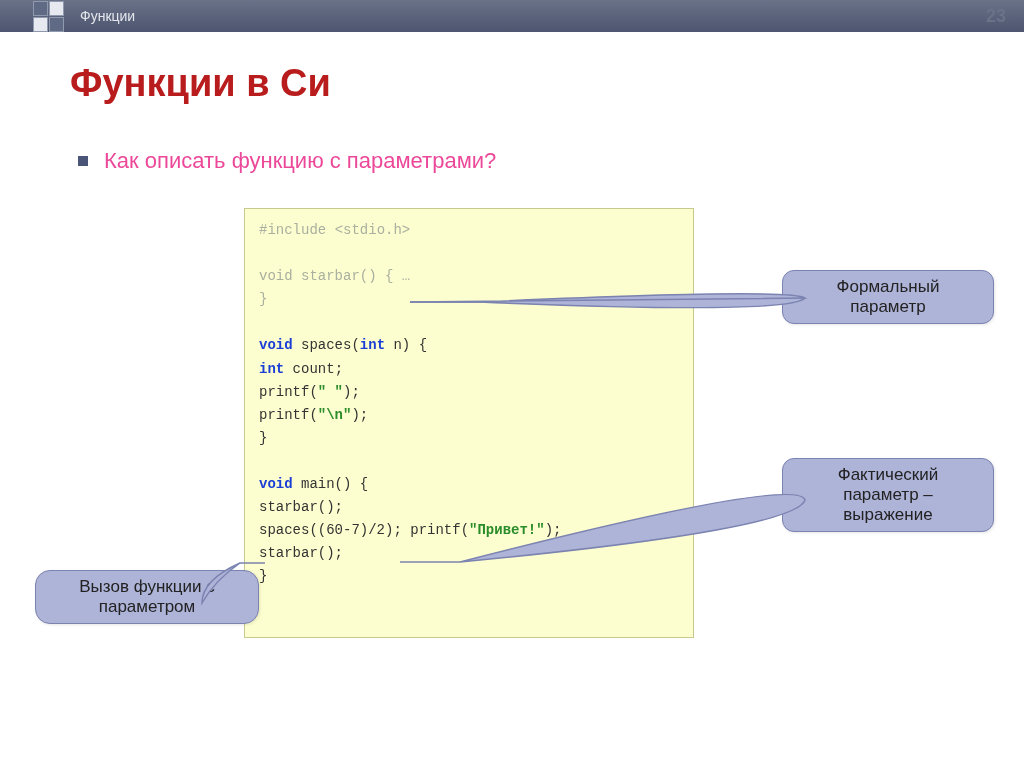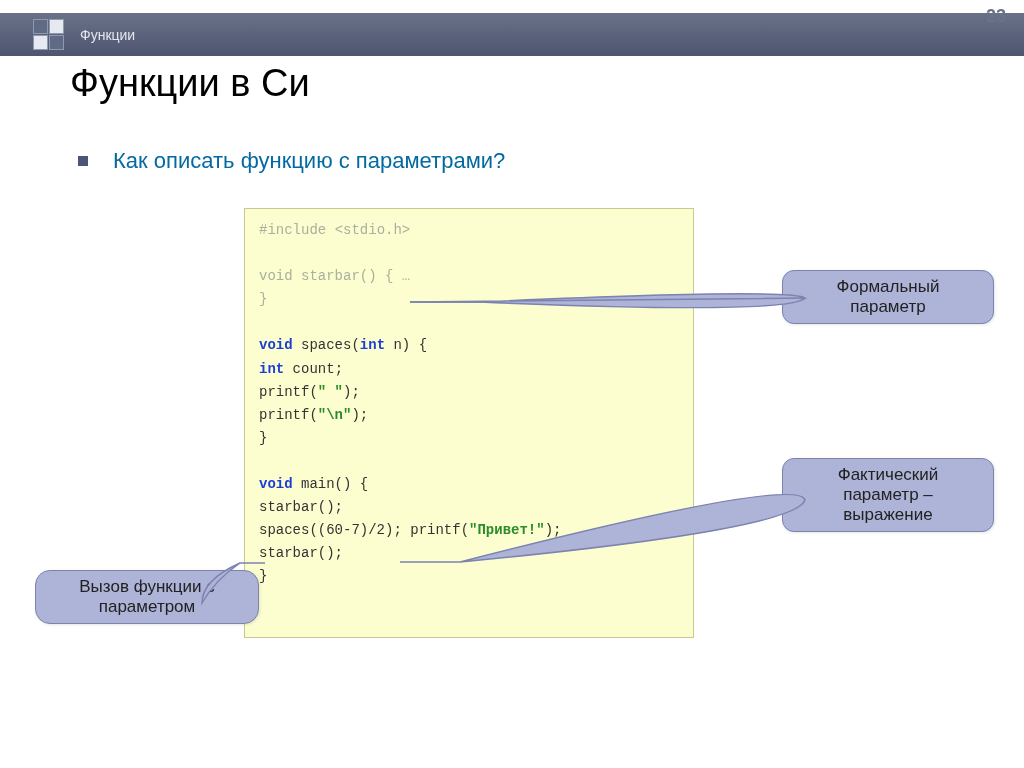--- a/index.html
+++ b/index.html
@@ -7,24 +7,24 @@
     padding: 0;
     width: 1024px;
     height: 768px;
     font-family: Arial, sans-serif;
     background: #fff;
     position: relative;
     overflow: hidden;
   }
   .top-bar {
     position: absolute;
-    top: 13px;
+    top: 0;
     left: 0;
     right: 0;
-    height: 43px;
+    height: 32px;
     background: linear-gradient(to bottom, #6a7288, #4d5570);
     display: flex;
     align-items: center;
     text-align: right;
   }
   .top-icon {
     width: 32px;
     height: 32px;
     margin-left: 32px;
     display: flex;
@@ -52,32 +52,31 @@
     color: #6a7288;
     font-size: 18px;
     font-weight: bold;
     text-align: center;
   }
   .main-title {
     position: absolute;
     top: 62px;
     left: 70px;
     font-size: 38px;
-    font-weight: normal;
-    color: #000000;
+    font-weight: bold;
+    color: #b91c1c;
   }
   .bullet-row {
     position: absolute;
     top: 148px;
     left: 78px;
     display: flex;
     align-items: center;
     font-size: 22px;
-    color: #0369a1;
-    gap: 9px;
+    color: #ec4899;
   }
   .bullet-square {
     width: 10px;
     height: 10px;
     background: #4a5578;
     margin-right: 16px;
   }
   .code-box {
     position: absolute;
     top: 208px;

